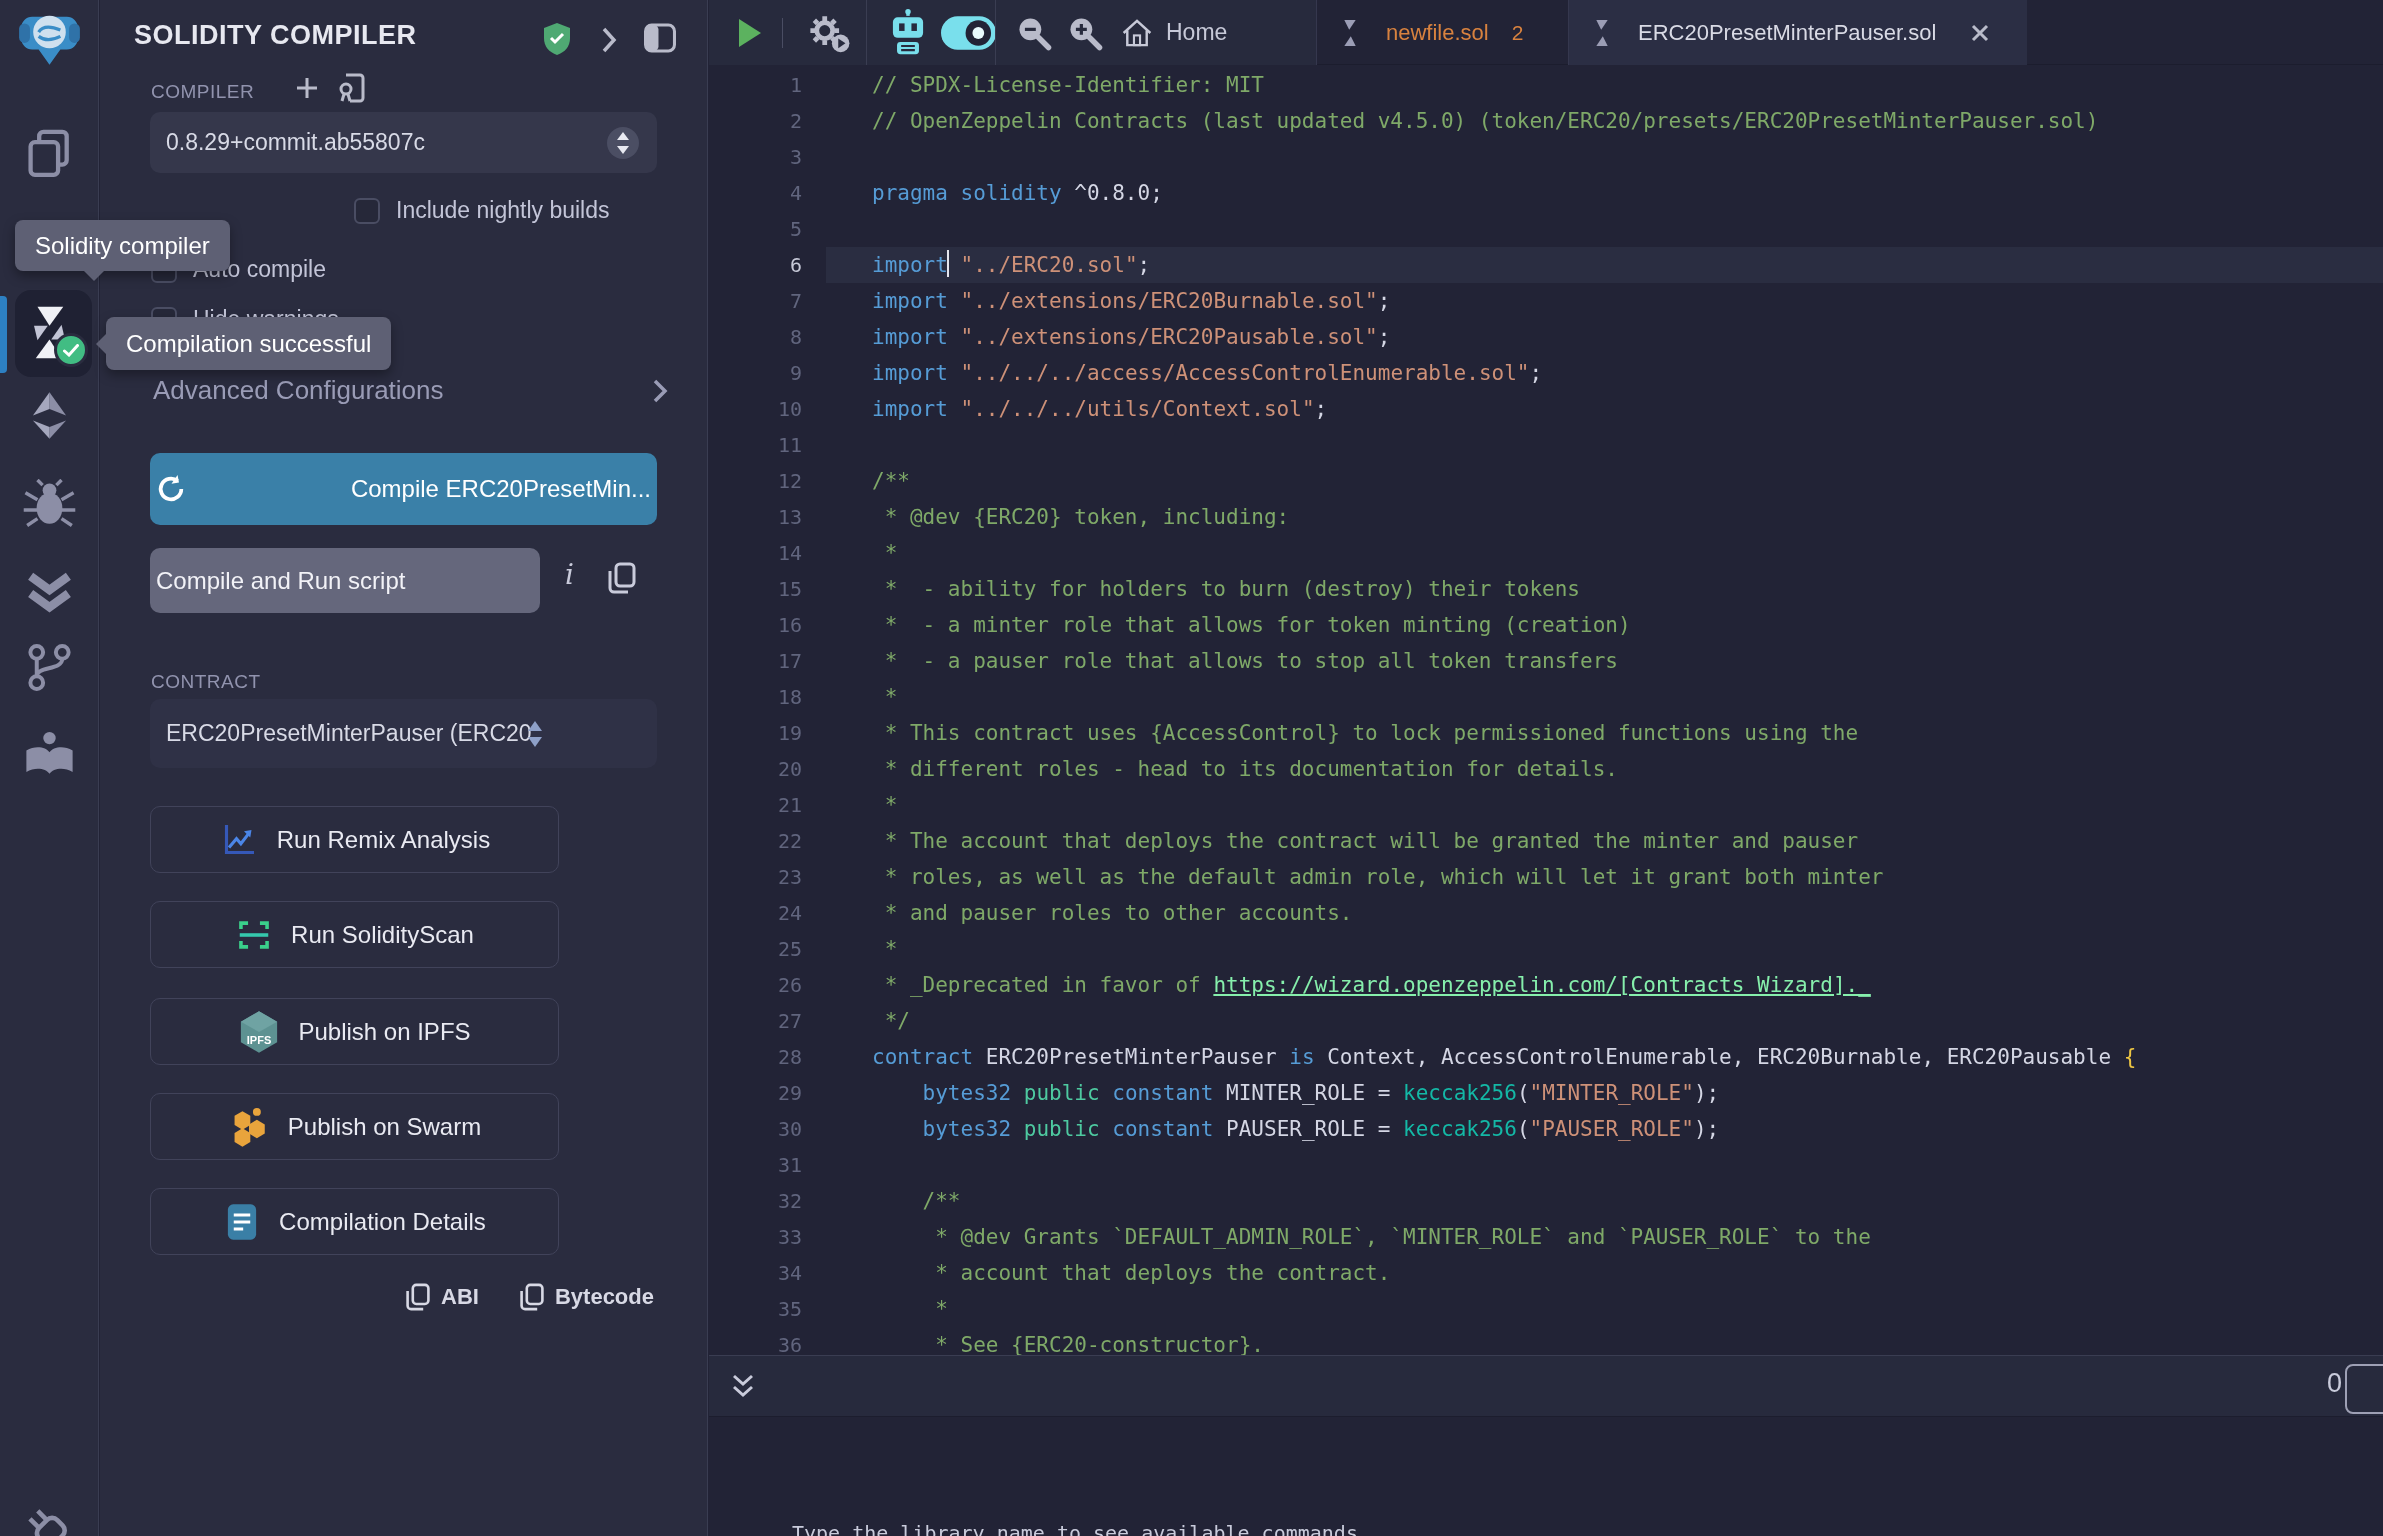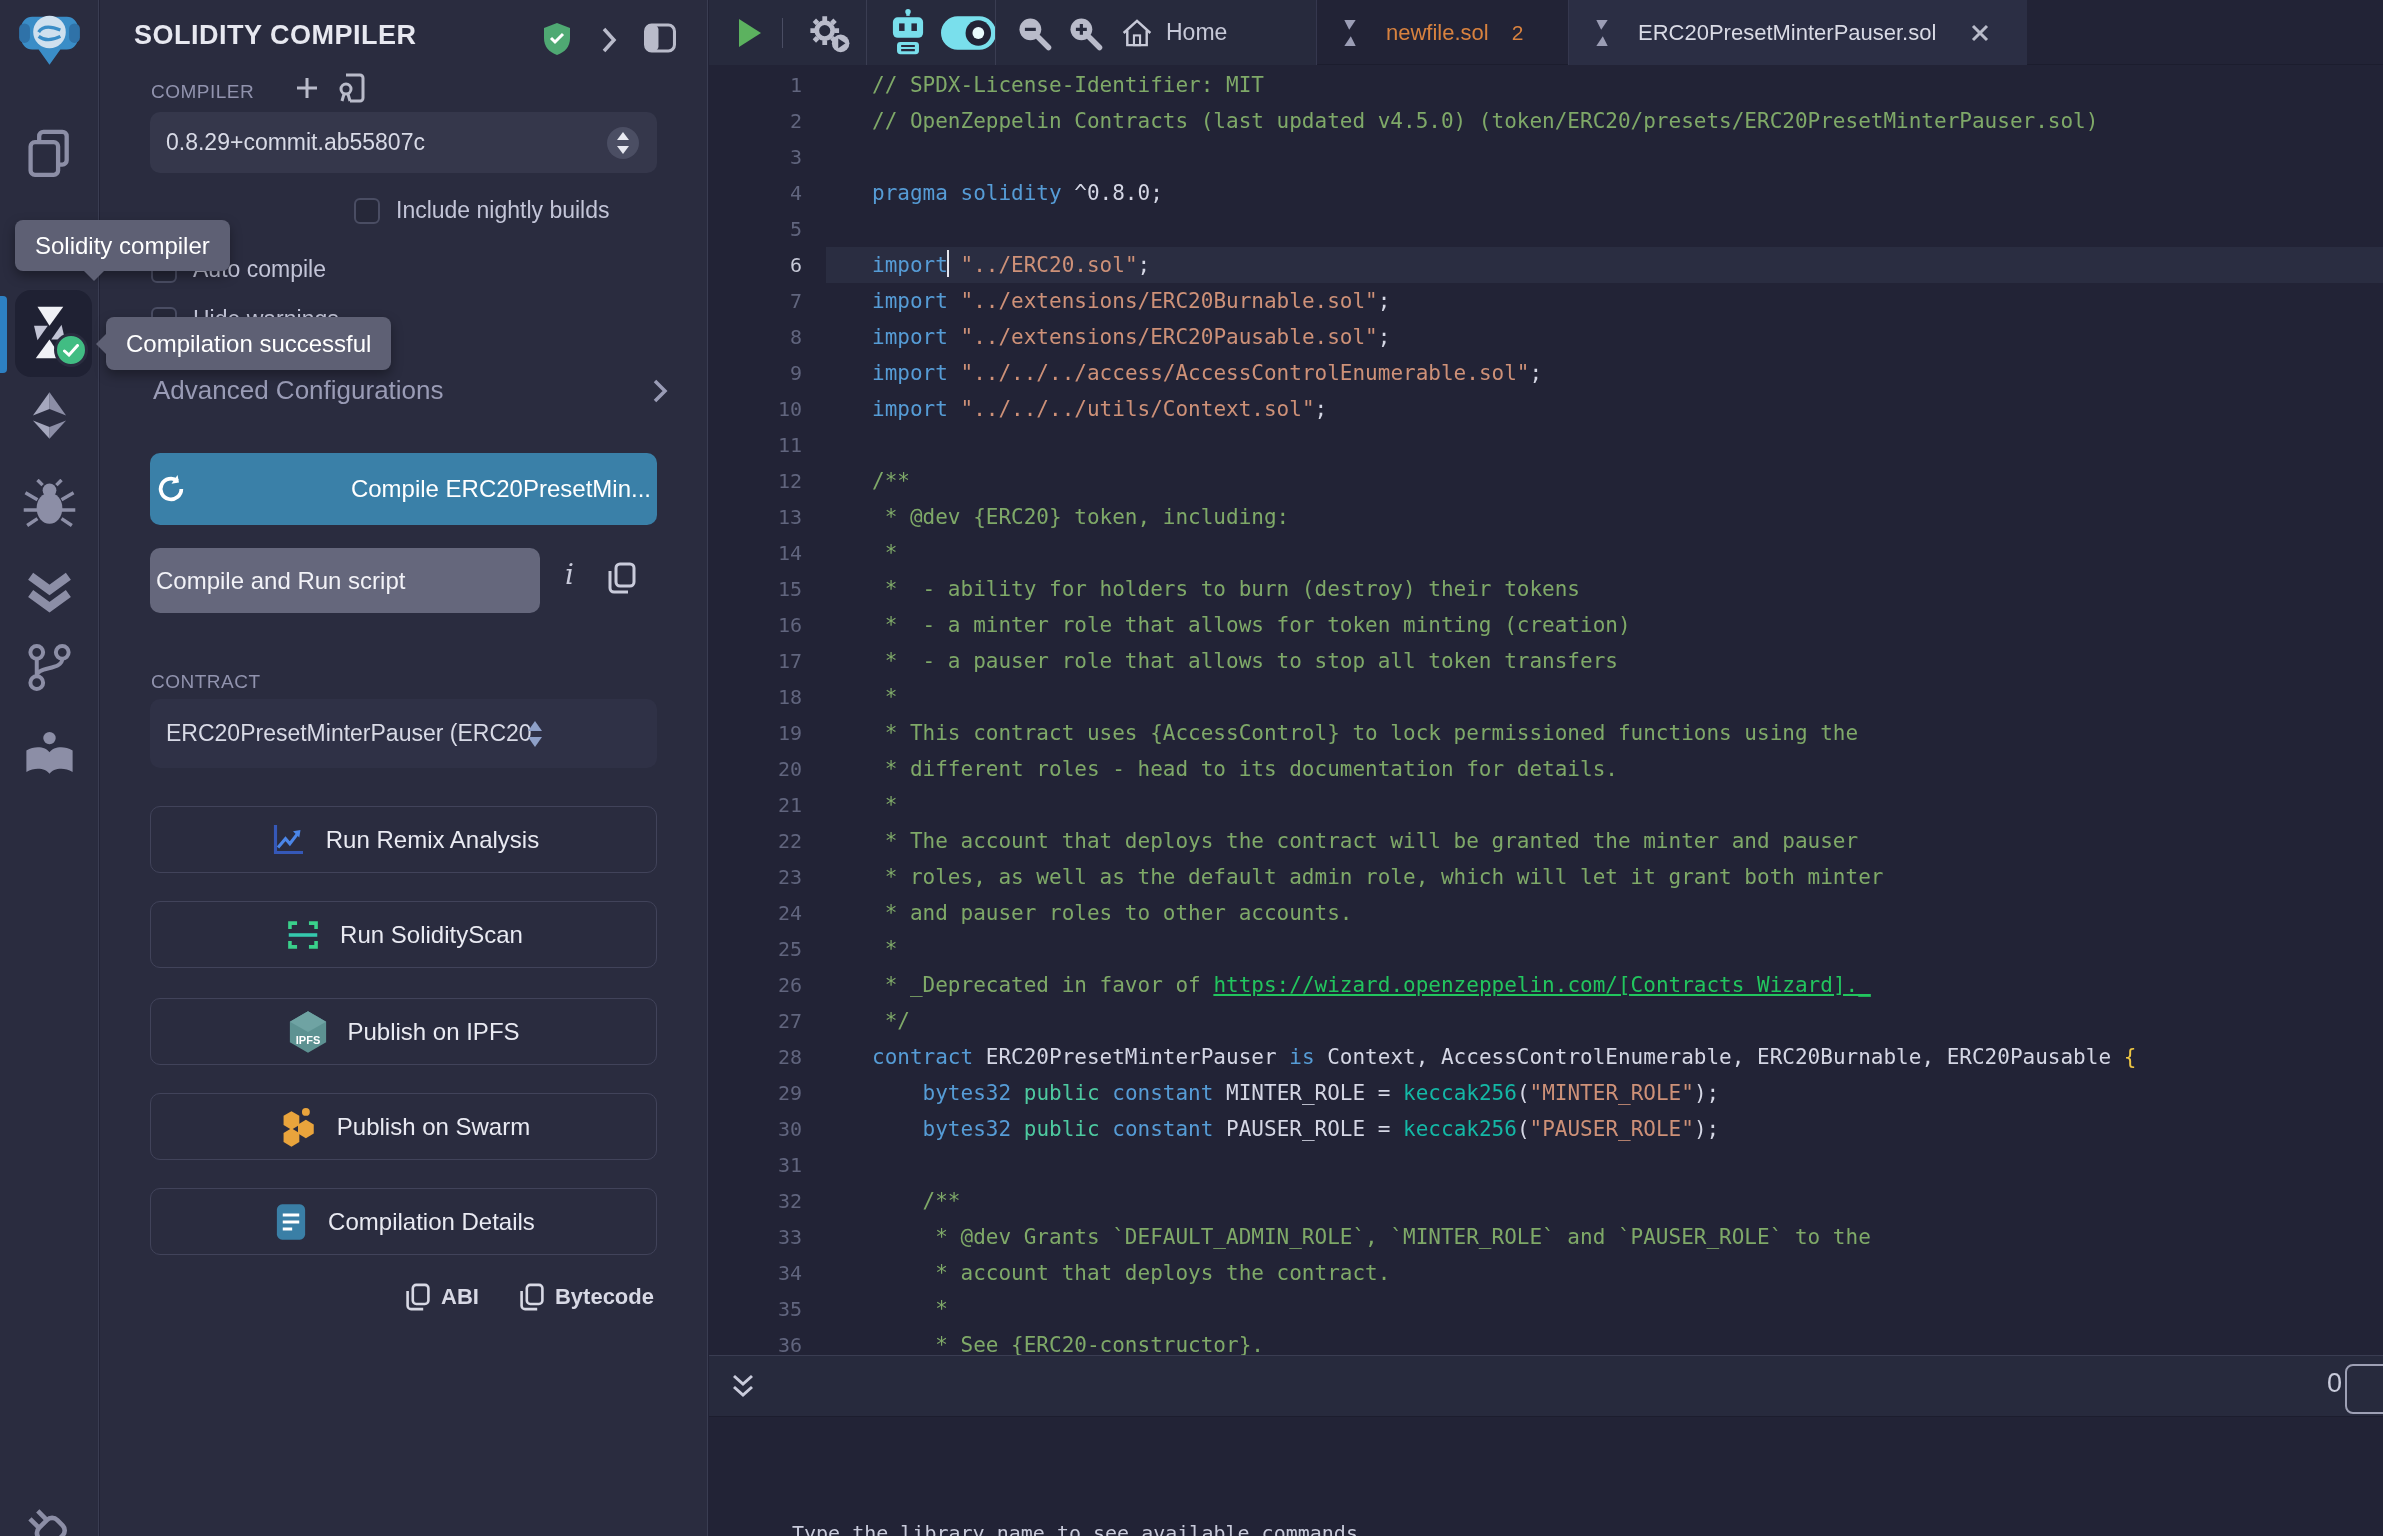--- a/index.html
+++ b/index.html
@@ -29,21 +29,21 @@
   .cb{display:inline-block;width:26px;height:26px;border:2px solid #4a4d63;border-radius:6px;
       background:#262839;box-sizing:border-box}
   .cbrow{position:absolute;display:flex;align-items:center;gap:16px;font-size:23px;color:#c3c5d8}
   #advanced-row{position:absolute;left:53px;top:375px;width:515px;display:flex;align-items:center;
        justify-content:space-between;font-size:26px;color:#9a9cb6;cursor:pointer}
   .bigbtn{position:absolute;left:50px;width:507px;border:none;border-radius:10px;color:#fff;
        font-size:24px;font-family:"Liberation Sans",sans-serif;display:flex;align-items:center;
        justify-content:space-between;gap:16px;cursor:pointer}
   #compile-btn{top:453px;height:72px;background:#3a80a8}
   #compile-run-btn{top:548px;left:50px;width:390px;height:65px;background:#65677c;color:#f2f2f7}
-  .abtn{position:absolute;left:50px;width:507px;height:67px;border:1px solid #41435a;border-radius:10px;
+  .abtn{position:absolute;left:50px;width:409px;height:67px;border:1px solid #41435a;border-radius:10px;
        background:transparent;color:#e9eaf2;font-size:24px;font-family:"Liberation Sans",sans-serif;
        display:flex;align-items:center;justify-content:center;gap:18px;cursor:pointer}
   #abi-row{position:absolute;left:0;top:1283px;width:554px;display:flex;justify-content:flex-end;
        gap:40px;font-size:22px;font-weight:700;color:#d8d9e5}
   .copychip{display:flex;align-items:center;gap:10px;cursor:pointer}
   #info-glyph{position:absolute;left:465px;top:558px;font-family:"DejaVu Serif",serif;font-style:italic;
        font-size:28px;color:#c9cbdb}
   #copy-script{position:absolute;left:507px;top:562px;cursor:pointer}
 
   
@@ -75,21 +75,21 @@
   .tabbadge{font-size:21px}
 
   
   #editor{position:absolute;left:709px;top:65px;width:1675px;height:1290px;overflow:hidden;
         background:#222336;font-family:"DejaVu Sans Mono",monospace;font-size:21px;padding-top:2px;box-sizing:border-box}
   .crow{display:flex;height:36px;line-height:36px;white-space:pre}
   .ln{width:117px;text-align:right;padding-right:24px;box-sizing:border-box;color:#61657e;font-size:20px;flex:none}
   .crow.active .ln{color:#c7c9d8}
   .lc{flex:1;padding-left:46px}
   .crow.active .lc{background:#2a2d41}
-  .tk-c{color:#7fa968}.tk-cu{color:#22c55e;text-decoration:underline}
+  .tk-c{color:#7fa968}.tk-cu{color:#86efac;text-decoration:underline}
   .tk-k{color:#569cd6}.tk-t{color:#4ec9a0}.tk-f{color:#14b8a6}
   .tk-s{color:#ce9178}.tk-p{color:#d4d6e4}.tk-y{color:#eec643}
   .cursor{display:inline-block;width:2px;height:27px;background:#e4e5ee;vertical-align:-5px;margin:0 -1px}
 
   
   #terminal-header{position:absolute;left:709px;top:1355px;width:1675px;height:62px;background:#272a3d;
         border-top:1px solid #3a3d52;border-bottom:1px solid #1c1d2e;box-sizing:border-box}
   #terminal-badge{position:absolute;right:42px;top:12px;font-size:27px;color:#c9cbdb}
   #terminal-box{position:absolute;right:-42px;top:8px;width:77px;height:46px;border:2px solid #9ea0b5;border-radius:8px}
   #terminal-body{position:absolute;left:709px;top:1418px;width:1675px;height:119px;background:#222336;

